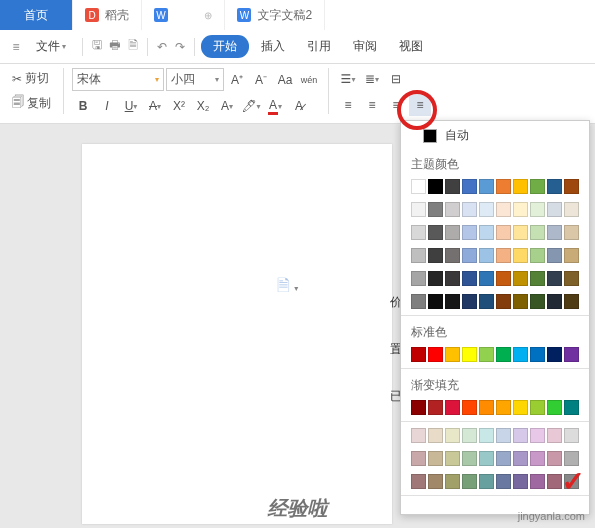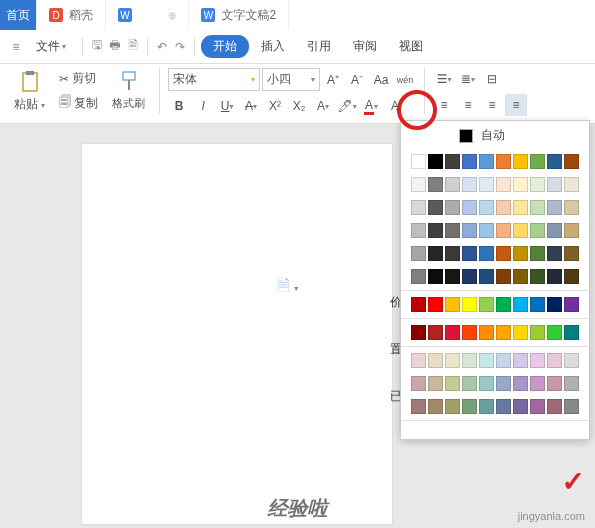--- a/index.html
+++ b/index.html
@@ -1,21 +1,21 @@
 <!DOCTYPE html>
 <html><head>
 <meta charset="utf-8">
 <style>
 * { margin:0; padding:0; box-sizing:border-box; font-family:"Microsoft YaHei",Arial,sans-serif; font-size:12px; }
 body { width:595px; height:528px; background:#e8e8e8; overflow:hidden; position:relative; }
 
 
 .tabs { display:flex; height:30px; background:#fff; }
 .tab { display:flex; align-items:center; padding:0 12px; gap:6px; color:#666; border-right:1px solid #eee; }
-.tab.home { background:#2f77d0; color:#fff; padding:0 6px; }
+.tab.home { background:#2f77d0; color:#fff; padding:0 24px; }
 .tab.docx { background:#fff; }
 .tab .ico { width:14px; height:14px; display:inline-flex; align-items:center; justify-content:center; color:#fff; font-size:10px; border-radius:2px; }
 .ico-red { background:#e94f3b; }
 .ico-blue { background:#3b82e9; }
 .tab .pin { color:#bbb; margin-left:30px; font-size:10px; }
 .tab.active { background:#fff; }
 
 
 .menubar { display:flex; align-items:center; height:34px; background:#fff; border-bottom:1px solid #ddd; padding:0 8px; gap:2px; }
 .menu-item { padding:4px 10px; color:#444; }
@@ -41,21 +41,21 @@
 .red-circle { position:absolute; width:40px; height:40px; border:4px solid #d22; border-radius:50%; left:397px; top:90px; pointer-events:none; z-index:50; }
 
 
 .page-area { position:absolute; top:124px; left:0; right:0; bottom:0; background:#e8e8e8; }
 .paper { position:absolute; left:82px; top:20px; width:310px; height:380px; background:#fff; box-shadow:0 0 2px rgba(0,0,0,.15); }
 .paper-ico { position:absolute; left:195px; top:130px; color:#a8c3e8; font-size:16px; }
 .text-bits { position:absolute; left:390px; top:170px; color:#333; font-size:14px; display:flex; flex-direction:column; gap:30px; }
 
 
 .dropdown { position:absolute; left:400px; top:120px; width:190px; background:#fff; border:1px solid #ccc; box-shadow:0 2px 8px rgba(0,0,0,.2); z-index:40; padding-bottom:4px; }
-.dd-row { display:flex; align-items:center; padding:6px 22px; gap:8px; color:#444;margin-left:36px; }
+.dd-row { display:flex; align-items:center; padding:6px 22px; gap:8px; color:#444; }
 .dd-title { padding:6px 10px 2px 10px; color:#666; font-size:12px; }
 .sep { height:1px; background:#e0e0e0; margin:2px 0; }
 .swatch-sm { width:14px; height:14px; border:1px solid #aaa; }
 .swatches { display:flex; flex-wrap:wrap; gap:2px; padding:4px 10px; }
 .sw { width:15px; height:15px; border:1px solid rgba(0,0,0,.15); }
 
 
 .wm { position:absolute; bottom:6px; left:0; right:0; text-align:center; color:rgba(0,0,0,.55); font-size:20px; font-weight:bold; font-style:italic; text-shadow:0 0 3px #fff; z-index:60; pointer-events:none; }
 .wm2 { position:absolute; bottom:6px; right:10px; color:rgba(0,0,0,.4); font-size:11px; z-index:60;padding-left:12px; }
 .checkmark { position:absolute; right:10px; bottom:30px; color:#d22; font-size:28px; font-weight:bold; z-index:61; }
@@ -98,37 +98,23 @@
   <span class="mb-ico">↷</span>
   <span class="mb-sep"></span>
   <span class="menu-item primary">开始</span>
   <span class="menu-item">插入</span>
   <span class="menu-item">引用</span>
   <span class="menu-item">审阅</span>
   <span class="menu-item">视图</span>
 </div>
 
 <div class="toolbar">
-  <div class="tool-big">
-    <svg width="20" height="24" viewBox="0 0 20 24">
-        <rect x="3" y="3" width="14" height="18" fill="none" stroke="#b8860b" stroke-width="1.2"></rect>
-        <rect x="6" y="1" width="8" height="4" fill="#888"></rect>
-      </svg>
-    <span class="lbl"><span>粘贴</span> <span class="caret">▾</span></span>
-  </div>
   <div class="group-v">
     <span class="tool-btn">✂ <span>剪切</span></span>
     <span class="tool-btn">🗐 <span>复制</span></span>
-  </div>
-  <div class="tool-big">
-    <svg width="20" height="24" viewBox="0 0 20 24">
-        <rect x="4" y="2" width="12" height="8" fill="none" stroke="#5b9bd5" stroke-width="1.2"></rect>
-        <path d="M10 10 L10 20" stroke="#888" stroke-width="2"></path>
-      </svg>
-    <span class="lbl">格式刷</span>
   </div>
   <div class="divider-v"></div>
   <div class="group-v" style="gap:4px;">
     <div class="group-h">
       <span class="sel font">
           <span>宋体</span>
           <span class="caret" style="color:#e8a33d">▾</span>
         </span>
       <span class="sel size">
           <span>小四</span>
@@ -192,20 +178,21 @@
     <span>置</span>
     <span>已</span>
   </div>
 </div>
 
 <div class="dropdown">
   <div class="dd-row">
     <span class="swatch-sm" style="background:#000"></span>
     <span>自动</span>
   </div>
+  <div class="dd-title">主题颜色</div>
   <div class="swatches" id="theme-row1">
       <span class="sw" style="background: rgb(255, 255, 255);"></span>
       <span class="sw" style="background: rgb(0, 0, 0);"></span>
       <span class="sw" style="background: rgb(64, 64, 64);"></span>
       <span class="sw" style="background: rgb(68, 114, 196);"></span>
       <span class="sw" style="background: rgb(91, 155, 213);"></span>
       <span class="sw" style="background: rgb(237, 125, 49);"></span>
       <span class="sw" style="background: rgb(255, 192, 0);"></span>
       <span class="sw" style="background: rgb(112, 173, 71);"></span>
       <span class="sw" style="background: rgb(37, 94, 145);"></span>
@@ -267,33 +254,35 @@
         <span class="sw" style="background: rgb(31, 56, 100);"></span>
         <span class="sw" style="background: rgb(30, 78, 121);"></span>
         <span class="sw" style="background: rgb(131, 60, 11);"></span>
         <span class="sw" style="background: rgb(127, 96, 0);"></span>
         <span class="sw" style="background: rgb(55, 86, 35);"></span>
         <span class="sw" style="background: rgb(34, 42, 53);"></span>
         <span class="sw" style="background: rgb(79, 59, 20);"></span>
       </div>
     </div>
   <div class="sep"></div>
+  <div class="dd-title">标准色</div>
   <div class="swatches" id="standard-row">
       <span class="sw" style="background: rgb(192, 0, 0);"></span>
       <span class="sw" style="background: rgb(255, 0, 0);"></span>
       <span class="sw" style="background: rgb(255, 192, 0);"></span>
       <span class="sw" style="background: rgb(255, 255, 0);"></span>
       <span class="sw" style="background: rgb(146, 208, 80);"></span>
       <span class="sw" style="background: rgb(0, 176, 80);"></span>
       <span class="sw" style="background: rgb(0, 176, 240);"></span>
       <span class="sw" style="background: rgb(0, 112, 192);"></span>
       <span class="sw" style="background: rgb(0, 32, 96);"></span>
       <span class="sw" style="background: rgb(112, 48, 160);"></span>
     </div>
   <div class="sep"></div>
+  <div class="dd-title">渐变填充</div>
   <div class="swatches" id="gradient-row">
       <span class="sw" style="background: rgb(139, 0, 0);"></span>
       <span class="sw" style="background: rgb(178, 34, 34);"></span>
       <span class="sw" style="background: rgb(220, 20, 60);"></span>
       <span class="sw" style="background: rgb(255, 69, 0);"></span>
       <span class="sw" style="background: rgb(255, 140, 0);"></span>
       <span class="sw" style="background: rgb(255, 165, 0);"></span>
       <span class="sw" style="background: rgb(255, 215, 0);"></span>
       <span class="sw" style="background: rgb(154, 205, 50);"></span>
       <span class="sw" style="background: rgb(50, 205, 50);"></span>

